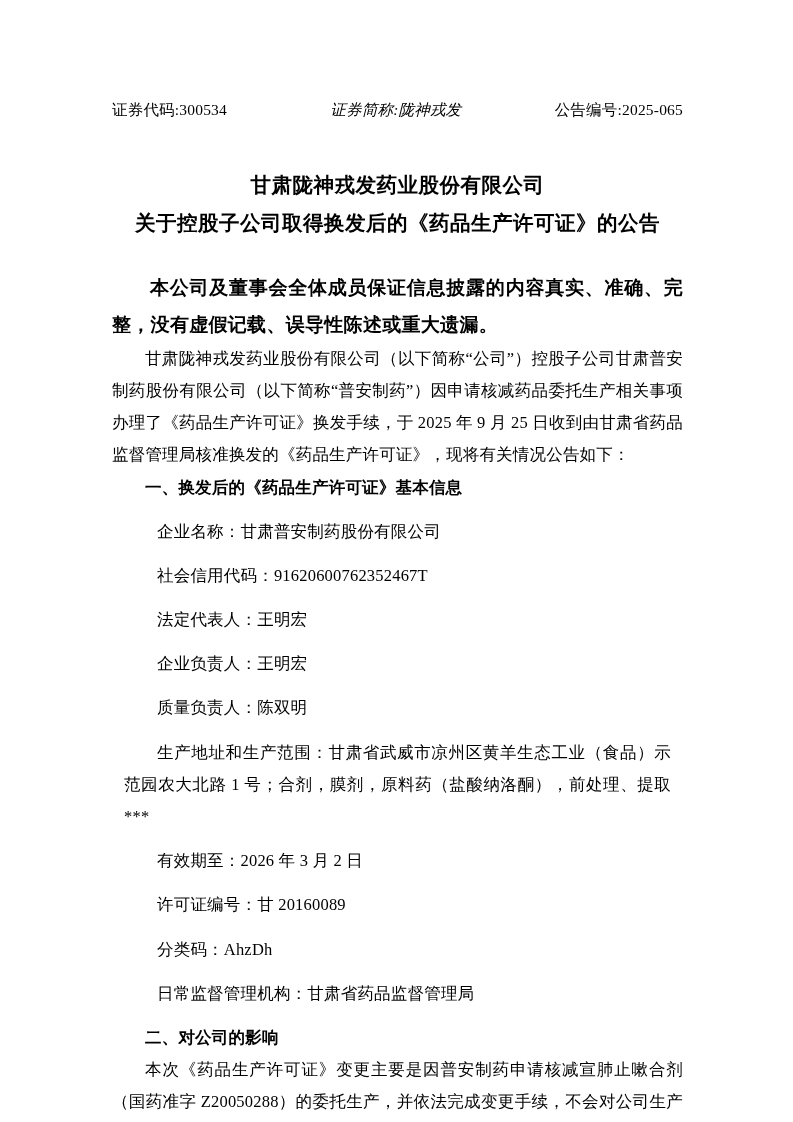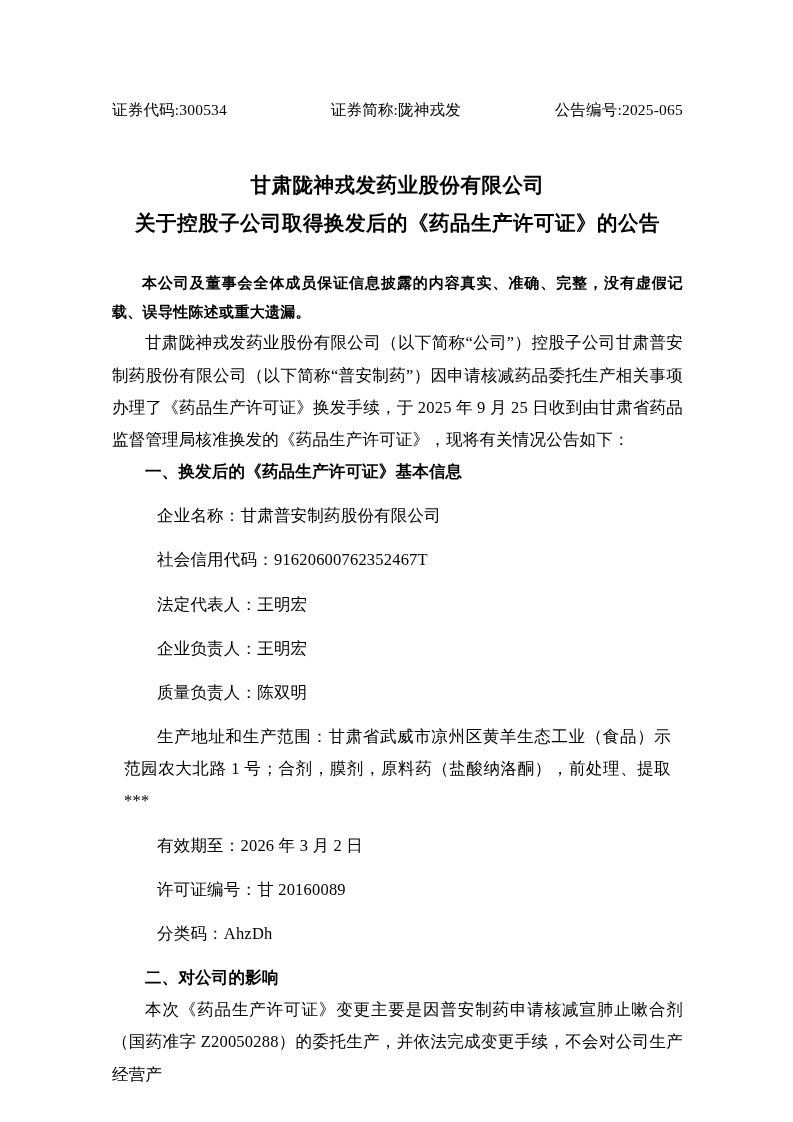--- a/index.html
+++ b/index.html
@@ -28,37 +28,38 @@
     font-size: 15.5px;
     letter-spacing: 0.2px;
     margin-bottom: 46px;
   }
   .header-row .hcell {
     white-space: nowrap;
     text-align: center;
   }
   .header-row .hcell.mid {
     margin-left: 20px;
+    font-style: italic;
   }
   .header-row .hcell.right {
     margin-left: 10px;
   }
   .doc-title {
     text-align: center;
     font-size: 20.5px;
     font-weight: bold;
     line-height: 1.85;
     letter-spacing: 0.5px;
   }
   .doc-title .line2 {
     white-space: nowrap;
   }
   .statement {
     margin-top: 26px;
-    font-size: 15px;
+    font-size: 19px;
     font-weight: bold;
     line-height: 1.95;
     text-align: justify;
     text-justify: inter-ideograph;
     text-indent: 2em;
     letter-spacing: 0.3px;
   }
   p.body-par {
     margin: 0;
     font-size: 16.5px;
@@ -112,17 +113,18 @@
   <p class="sec-heading">一、换发后的《药品生产许可证》基本信息</p>
   <p class="info-line">企业名称：甘肃普安制药股份有限公司</p>
   <p class="info-line">社会信用代码：91620600762352467T</p>
   <p class="info-line">法定代表人：王明宏</p>
   <p class="info-line">企业负责人：王明宏</p>
   <p class="info-line">质量负责人：陈双明</p>
   <p class="info-line">生产地址和生产范围：甘肃省武威市凉州区黄羊生态工业（食品）示范园农大北路 1 号；合剂，膜剂，原料药（盐酸纳洛酮），前处理、提取***</p>
   <p class="info-line">有效期至：2026 年 3 月 2 日</p>
   <p class="info-line">许可证编号：甘 20160089</p>
   <p class="info-line">分类码：AhzDh</p>
+  <p class="info-line">日常监督管理机构：甘肃省药品监督管理局</p>
 
   <p class="sec-heading">二、对公司的影响</p>
   <p class="body-par">本次《药品生产许可证》变更主要是因普安制药申请核减宣肺止嗽合剂（国药准字 Z20050288）的委托生产，并依法完成变更手续，不会对公司生产经营产</p>
 
 </div>
 
 </body></html>

